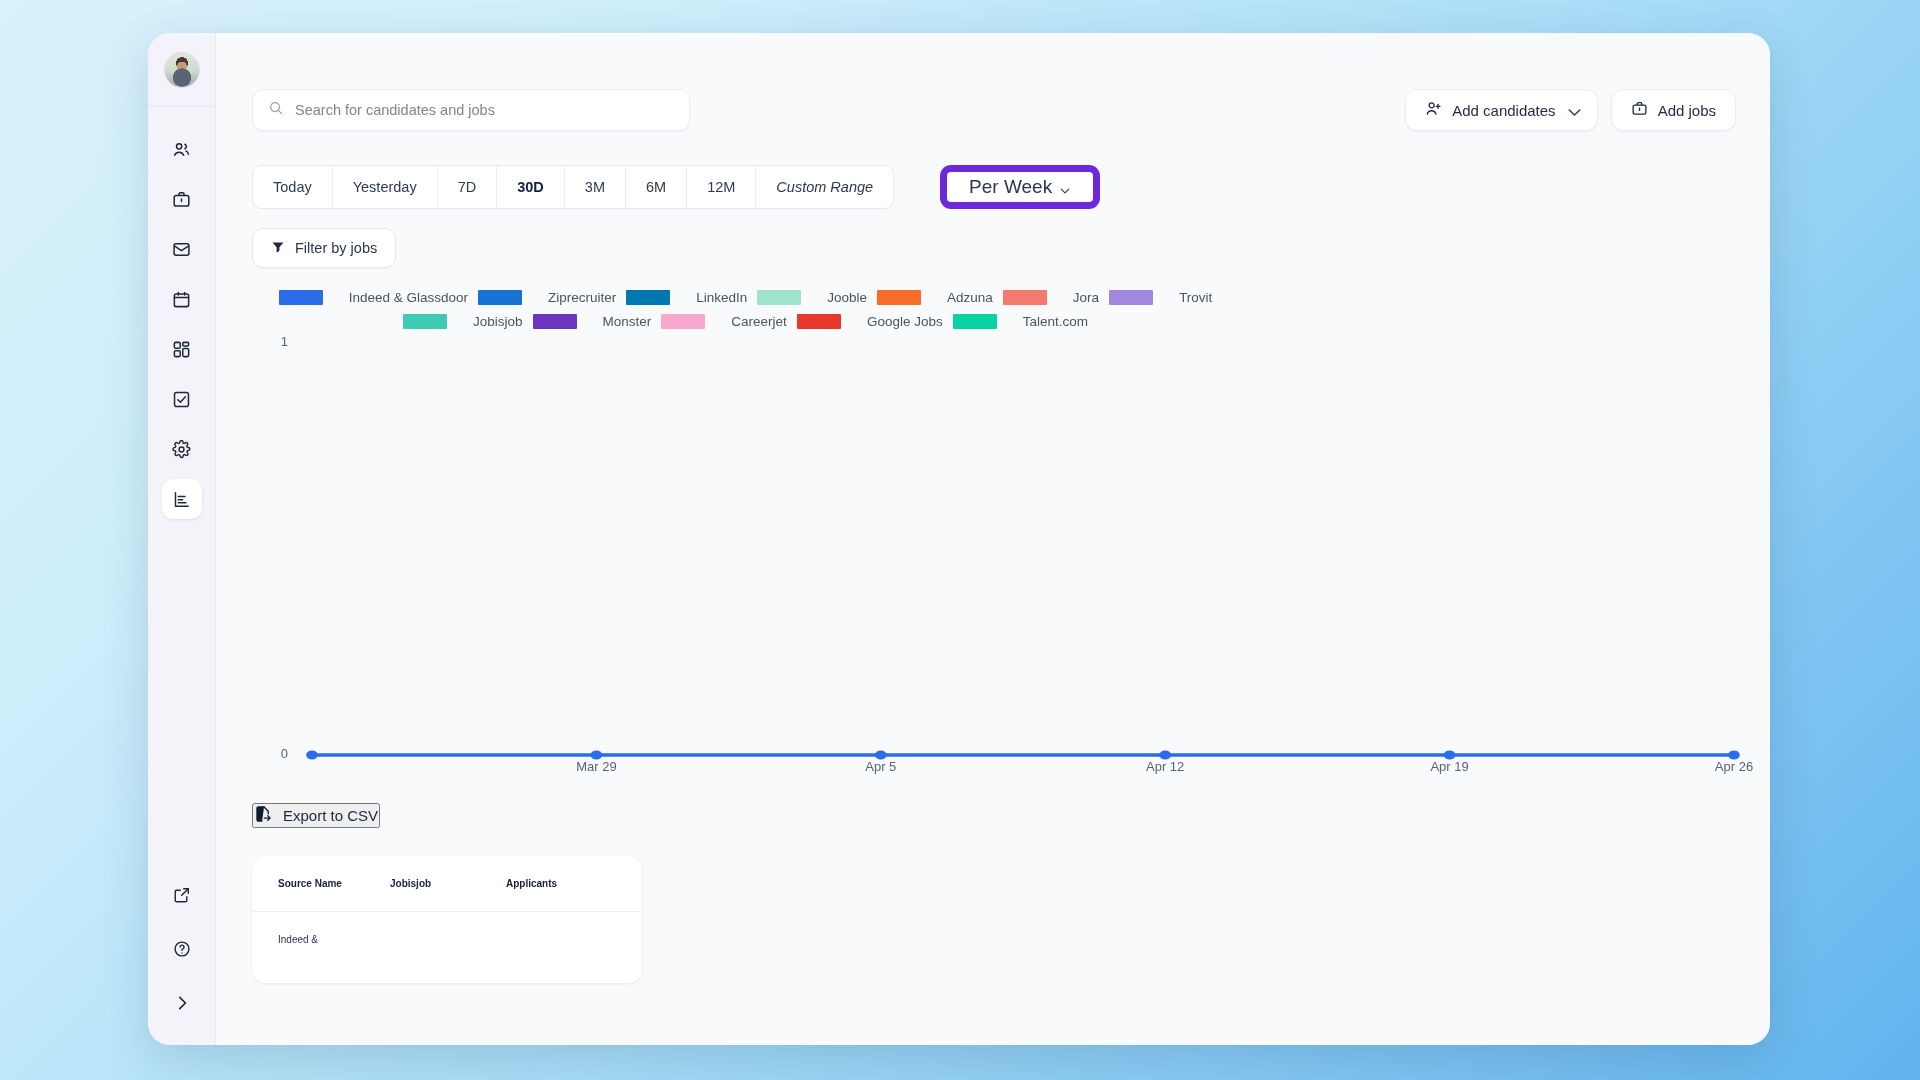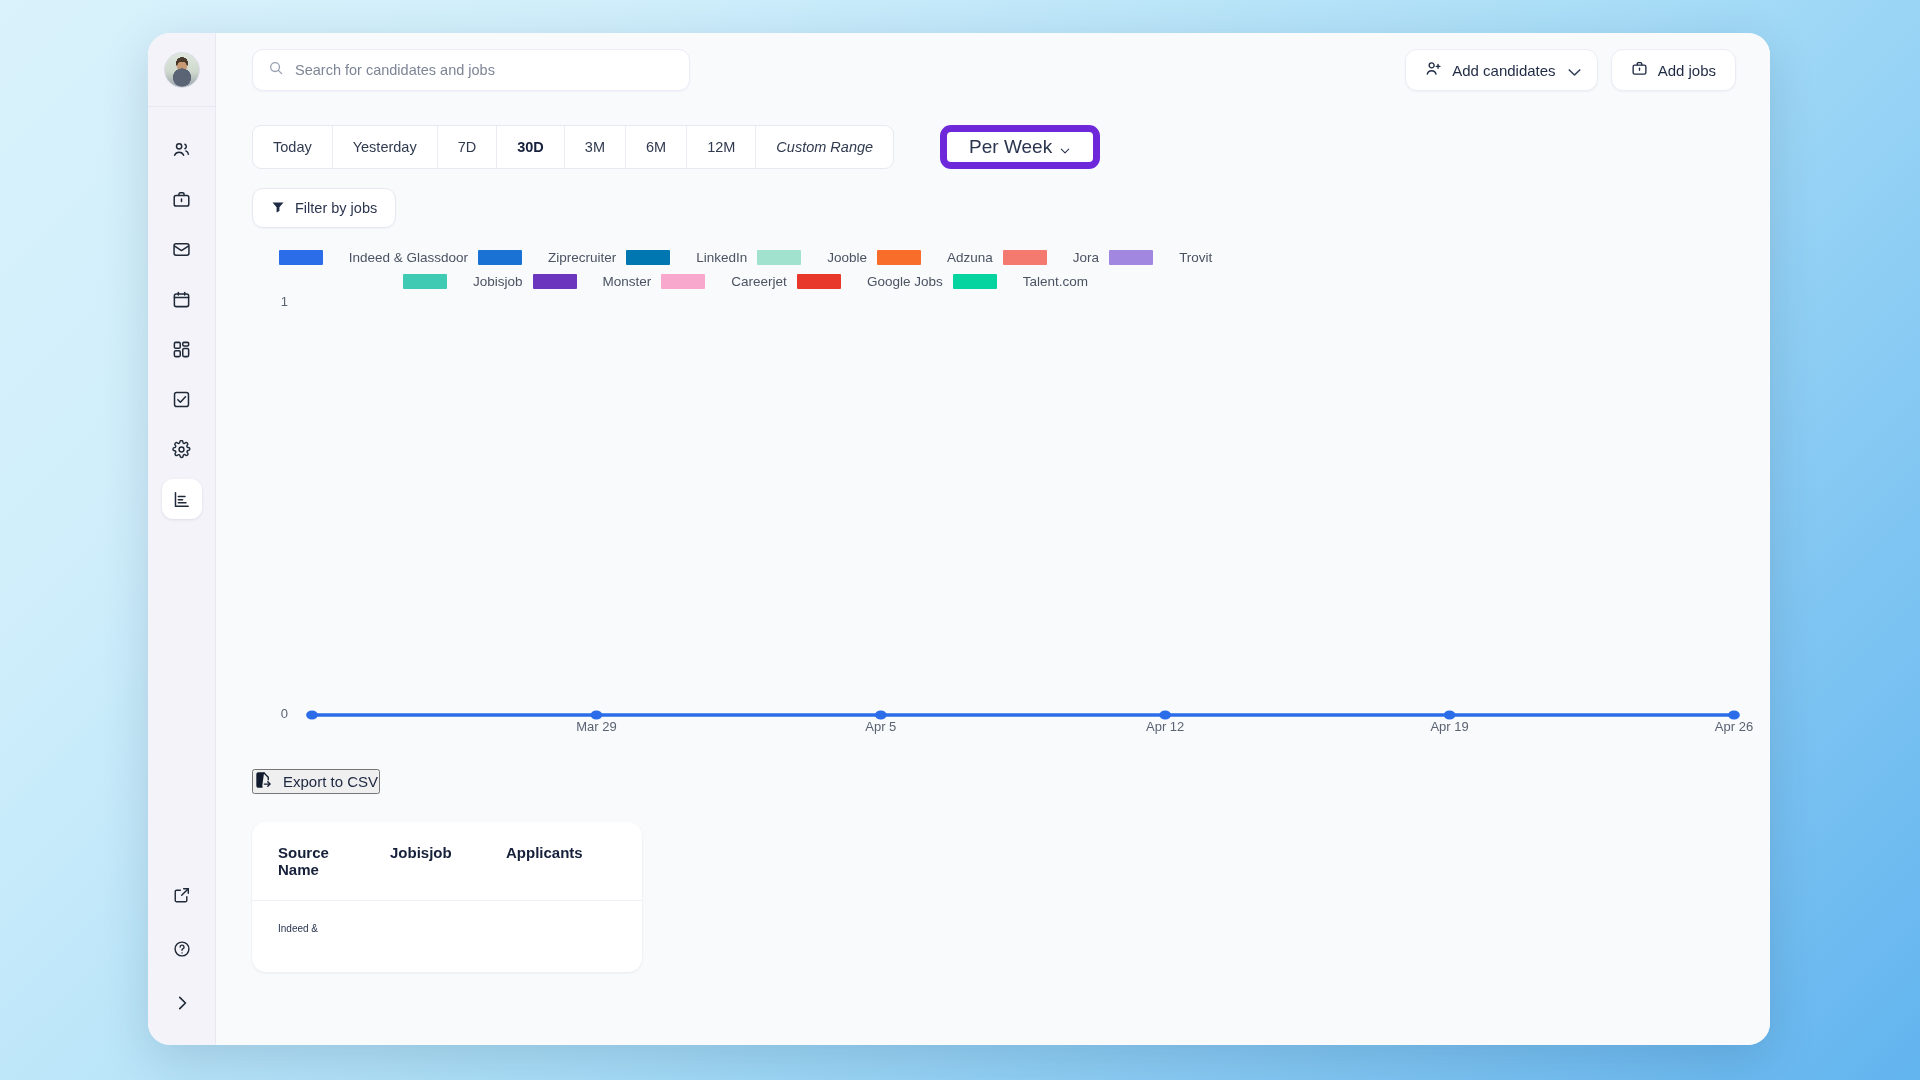--- a/index.html
+++ b/index.html
@@ -57,21 +57,21 @@
   .nav-item svg { width: 19px; height: 19px; display: block; }
   .nav-bottom { margin-top: auto; margin-bottom: 22px; display: flex; flex-direction: column; gap: 14px; align-items: center; }
   .nav-bottom .nav-item svg { width: 18px; height: 18px; }
 
   
   #main { flex: 1 1 auto; position: relative; background: #f8fafc; overflow: hidden; }
 
   
   #topbar {
     height: 74px; display: flex; align-items: center;
-    padding: 0 34px 0 36px; gap: 18px;
+    padding: 0 34px 0 36px; gap: 18px; margin-top: 40px;
   }
   #search-box {
     width: 438px; height: 42px;
     background: #fff; border: 1px solid #eceaf6; border-radius: 11px;
     display: flex; align-items: center; gap: 11px; padding: 0 15px;
     box-shadow: 0 1px 2px rgba(30,40,70,.04);
   }
   #search-box svg { width: 16px; height: 16px; color: #9aa2b1; flex: 0 0 16px; }
   #search-input {
     border: none; outline: none; background: transparent;
@@ -131,36 +131,36 @@
 
   #plot-wrap { position: relative; height: 452px; margin-top: 14px; }
   #y-axis { position: absolute; left: 0; top: 0; width: 44px; height: 412px; }
   .y-tick { position: absolute; right: 8px; font-size: 13px; color: #5b6372; }
   #plot-area { position: absolute; left: 60px; right: 0; top: 0; height: 412px; }
   #plot-svg { position: absolute; left: 0; top: 0; width: 100%; height: 100%; overflow: visible; }
   #x-labels { position: absolute; left: 60px; right: 0; top: 416px; height: 30px; }
   .x-tick { position: absolute; transform: translateX(-50%); font-size: 13px; color: #5b6372; white-space: nowrap; }
 
   
-  #export-row { padding: 0 36px; margin-top: 14px; display: flex; align-items: flex-end; }
+  #export-row { padding: 0 36px; margin-top: 8px; display: flex; align-items: flex-end; }
   #export-btn {
     display: inline-flex; align-items: center; gap: 11px; cursor: pointer;
     font-size: 15px; color: #1c2740;
   }
   #export-btn svg { width: 18px; height: 18px; color: #121a2e; }
 
   #source-table-card {
     margin: 28px 0 0 36px; width: 390px;
     background: #fff; border-radius: 14px;
     box-shadow: 0 1px 3px rgba(30,40,70,.08);
     overflow: hidden;
   }
   #source-table { width: 100%; border-collapse: collapse; }
   #source-table th {
-    text-align: left; font-size: 15px; font-weight: bold; color: #16203a;
+    text-align: left; font-size: 10px; font-weight: bold; color: #16203a;
     padding: 22px 0 22px 0; vertical-align: top;
   }
   #source-table th.c0 { width: 138px; padding-left: 26px; }
   #source-table th.c1 { width: 116px; }
   #source-table td {
     font-size: 10px; color: #2b3550; padding: 22px 0 38px 0; vertical-align: top;
     border-top: 1px solid #eef0f5;
   }
   #source-table td.c0 { padding-left: 26px; }
   .wrap-head { display: block; max-width: 80px; }

